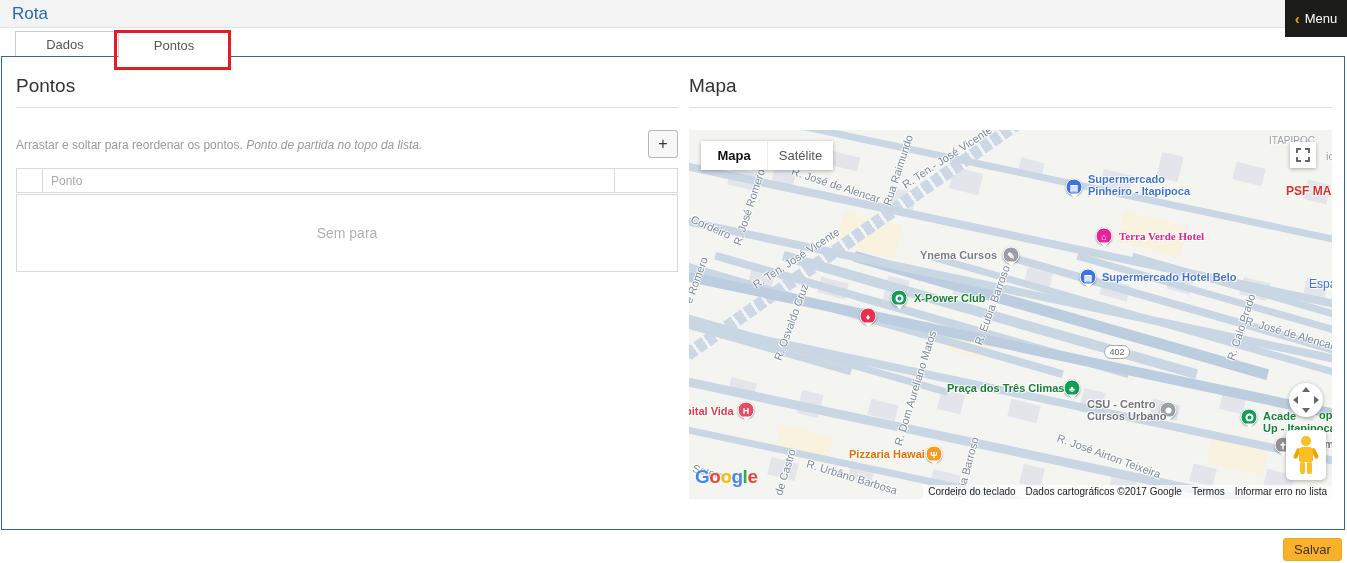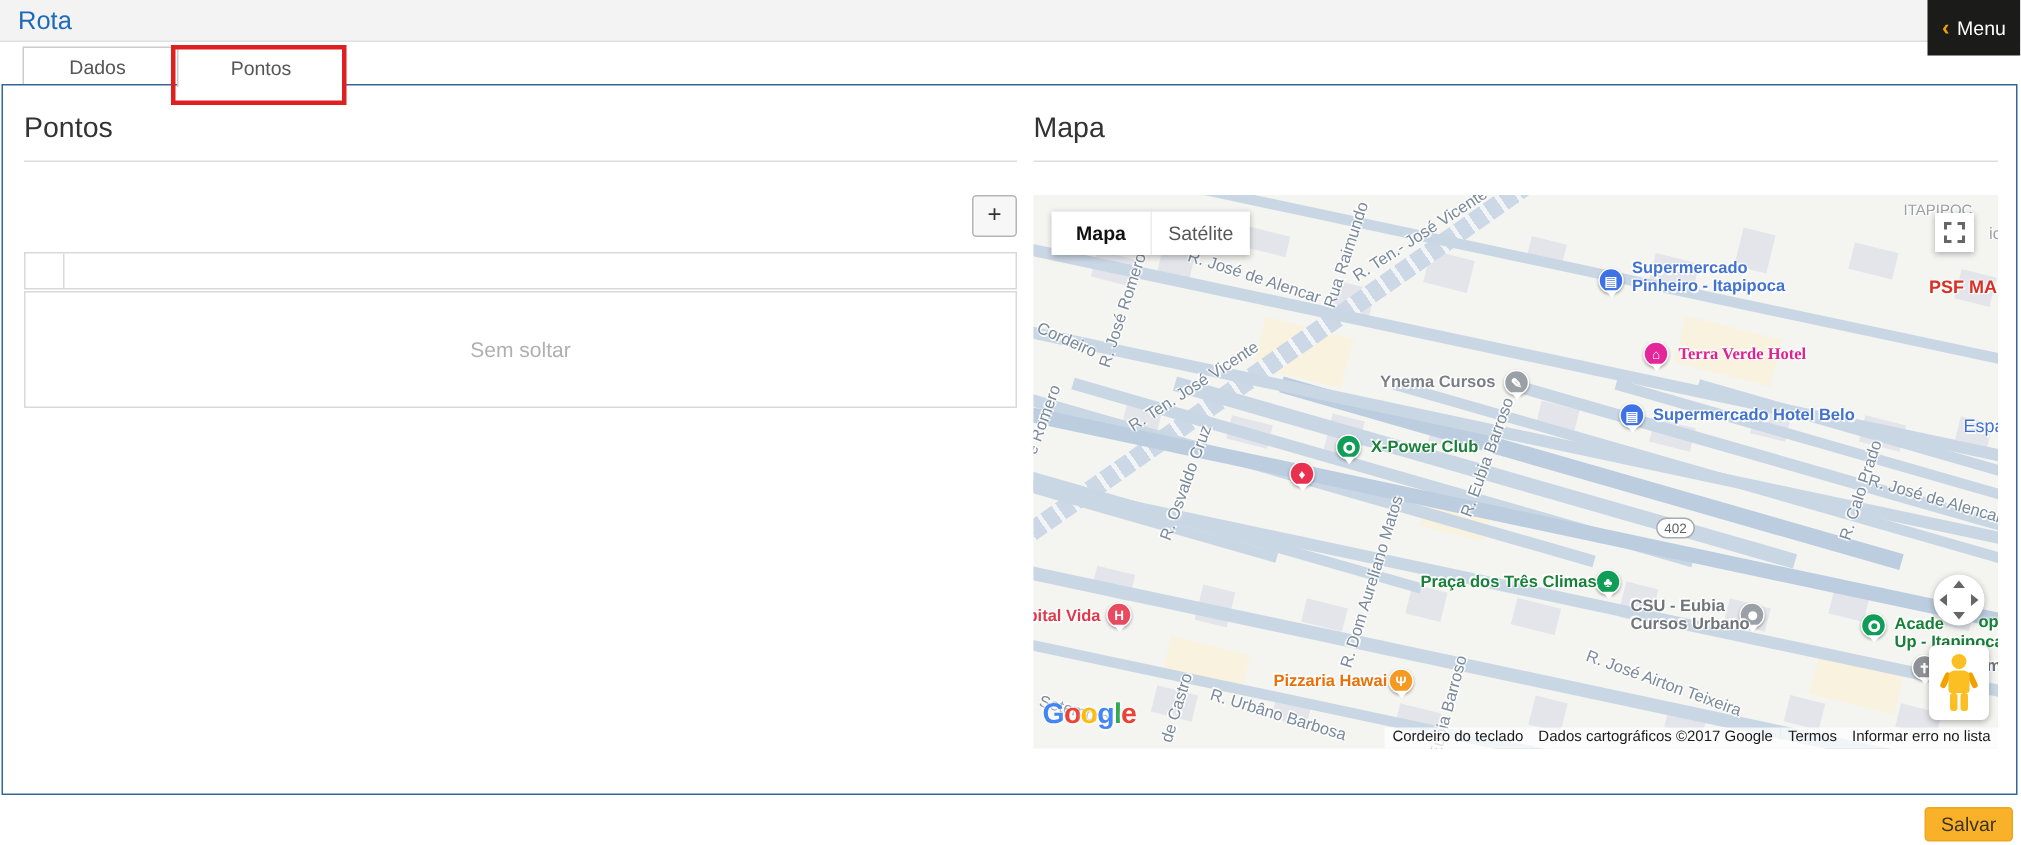--- a/index.html
+++ b/index.html
@@ -90,27 +90,32 @@
 
   <div class="tab tab-dados">Dados</div>
   <div class="tab tab-pontos">Pontos</div>
   <div class="annot"></div>
 
   <div class="panel">
 
     <div class="col-left">
       <h2 class="sec-h">Pontos</h2>
       <div class="hint-row">
+        <div class="hint">
+          <span>Arrastar e soltar para reordenar os pontos.</span>
+          <i>Ponto de partida no topo da lista.</i>
+        </div>
         <button class="add-btn">+</button>
       </div>
       <div class="thead">
         <div class="th1"></div>
+        <div class="th2">Ponto</div>
         <div class="th3"></div>
       </div>
-      <div class="tbody">Sem soltar</div>
+      <div class="tbody">Sem para</div>
     </div>
 
     <div class="col-right">
       <h2 class="sec-h">Mapa</h2>
       <div class="map">
         <div id="blds">
             <div class="bld y" style="left: 150px; top: 88px; width: 60px; height: 34px; transform: rotate(14deg);"></div>
             <div class="bld y" style="left: 430px; top: 88px; width: 66px; height: 32px; transform: rotate(14deg);"></div>
             <div class="bld y" style="left: 88px; top: 300px; width: 54px; height: 28px; transform: rotate(14deg);"></div>
             <div class="bld y" style="left: 520px; top: 310px; width: 58px; height: 30px; transform: rotate(14deg);"></div>
@@ -241,21 +246,21 @@
             <div class="plabel" style="left: 258px; top: 252px; color: rgb(24, 128, 56);">
               <div>Praça dos Três Climas</div>
             </div>
             <div class="pin" style="left: 479px; top: 280px;">
               <div class="pin-c" style="background: rgb(154, 160, 166);">
                 <span class="dot-i"></span>
               </div>
               <div class="pin-t"></div>
             </div>
             <div class="plabel" style="left: 398px; top: 268px; color: rgb(112, 117, 122);">
-              <div>CSU - Eubia</div>
+              <div>CSU - Centro</div>
               <div>Cursos Urbano</div>
             </div>
             <div class="pin" style="left: 57px; top: 280px;">
               <div class="pin-c" style="background: rgb(232, 74, 95);">H</div>
               <div class="pin-t"></div>
             </div>
             <div class="plabel" style="left: -4px; top: 275px; color: rgb(221, 59, 77);">
               <div>pital Vida</div>
             </div>
             <div class="pin" style="left: 245px; top: 324px;">

